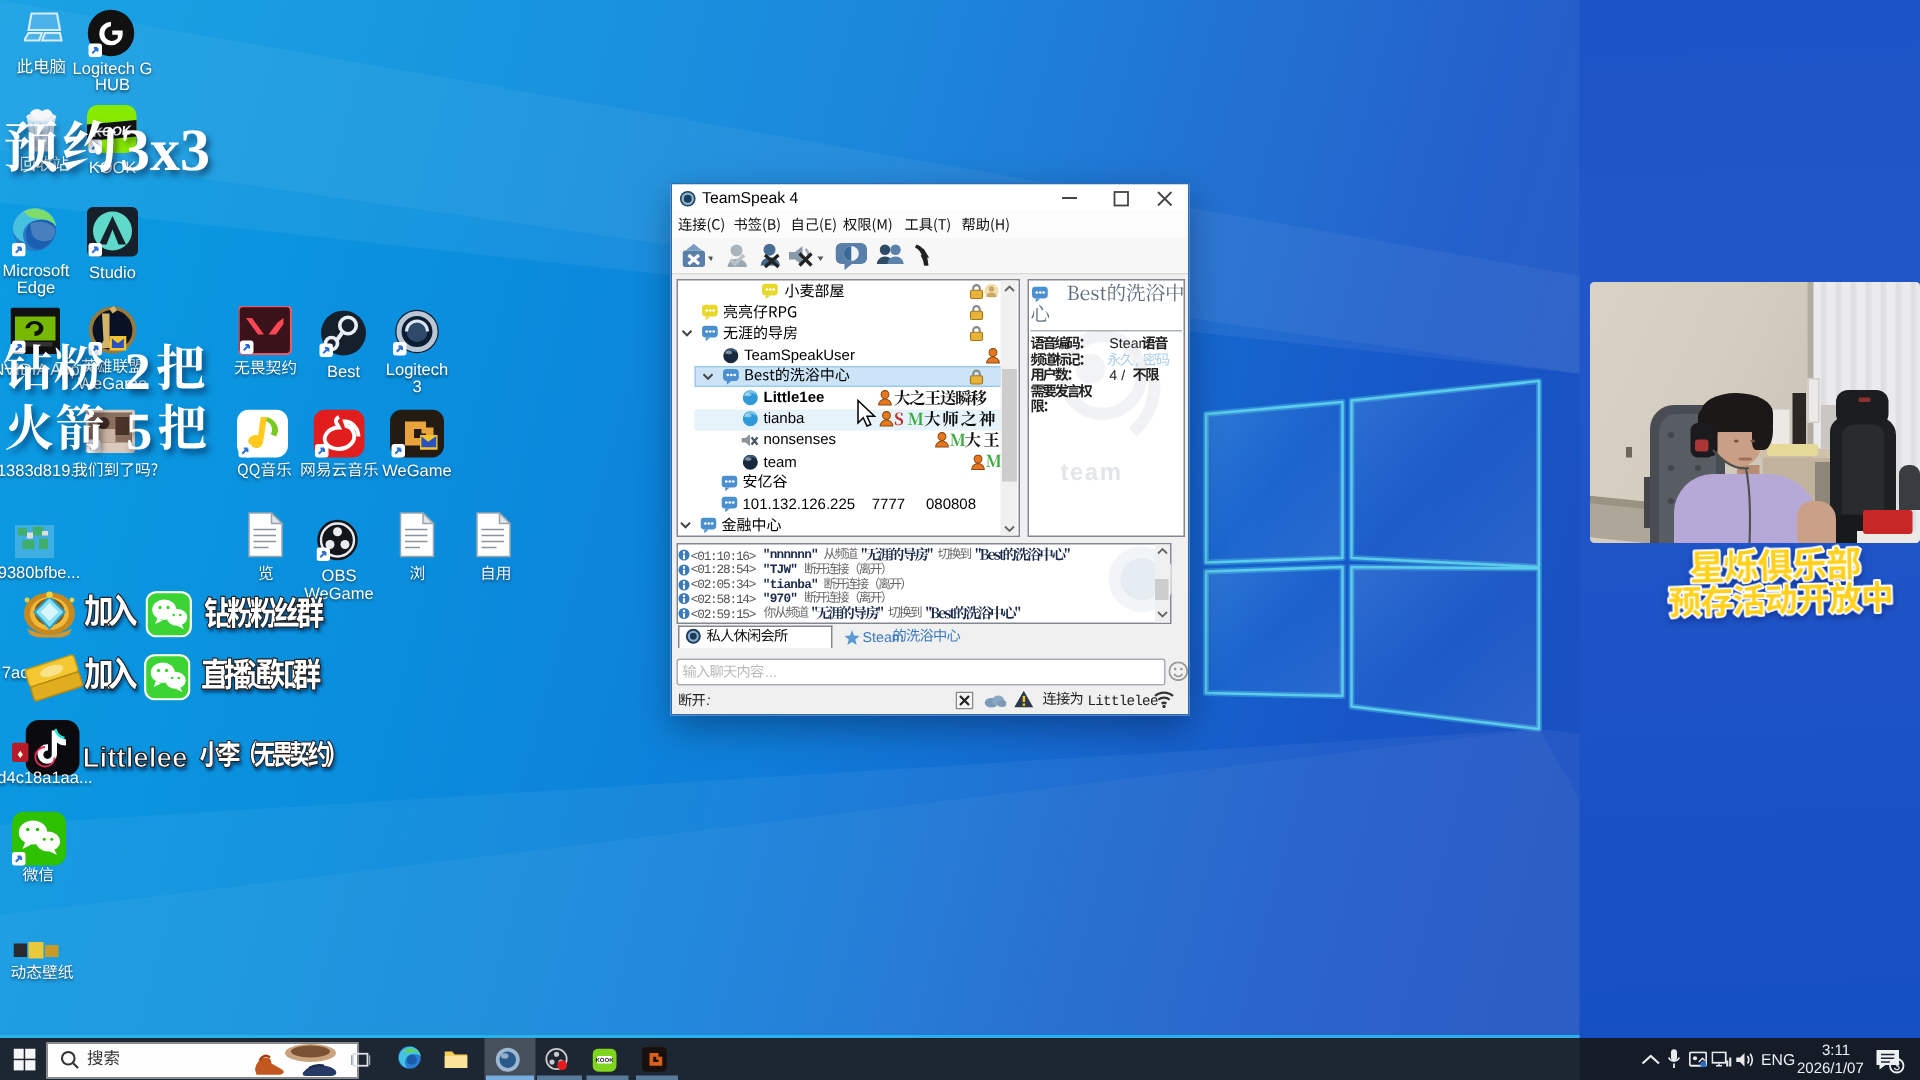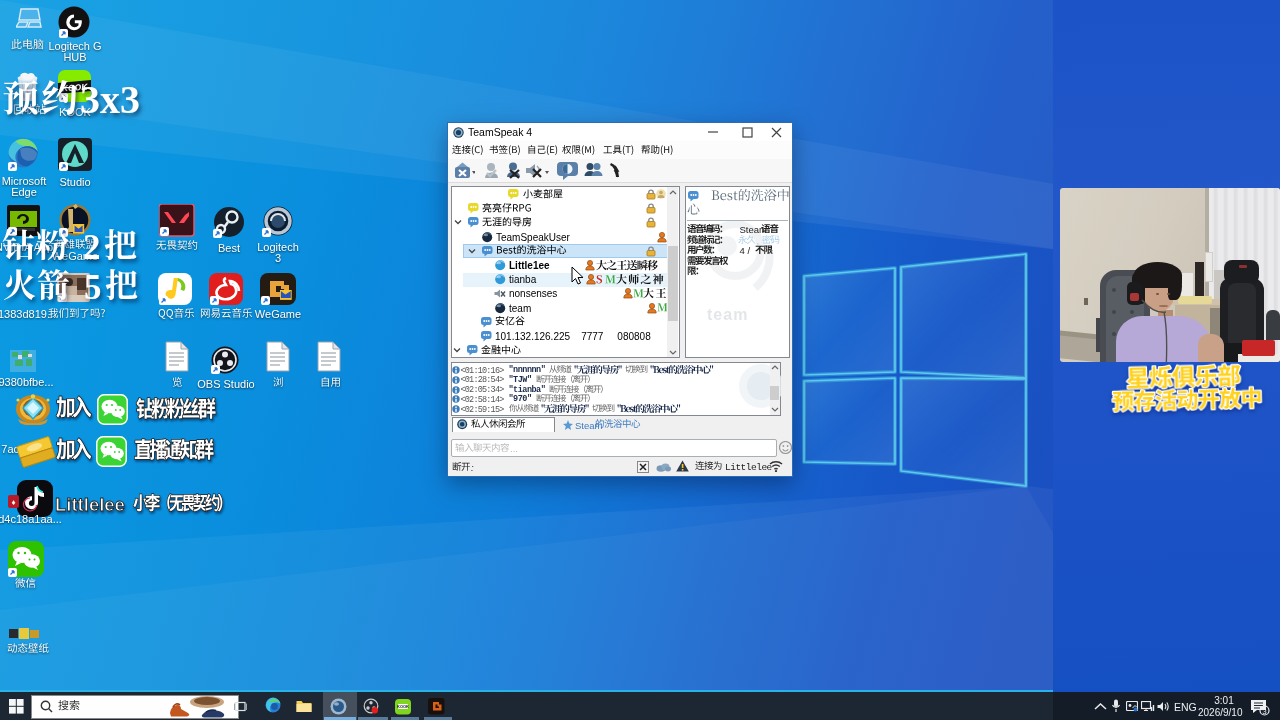--- a/index.html
+++ b/index.html
@@ -374,21 +374,21 @@
 <circle cx="14" cy="14" r="13.5" fill="#12161c"></circle>
 <circle cx="14" cy="14" r="11" fill="none" stroke="#e8ecef" stroke-width="1.6"></circle>
 <circle cx="14" cy="8.5" r="3" fill="#e8ecef"></circle>
       <circle cx="9" cy="17" r="3" fill="#e8ecef"></circle>
       <circle cx="19" cy="17" r="3" fill="#e8ecef"></circle>
 <g transform="translate(0,19)">
         <rect x="0" y="0" width="9" height="9" rx="2" fill="#fff"></rect>
         <path d="M2.5 6.5 L6 3 M6 3 L3.6 3 M6 3 L6 5.4" stroke="#2a6fd4" stroke-width="1.3" fill="none"></path>
       </g>
     </svg>
-<div style="position:absolute;left:191px;top:378px;width:70px;text-align:center;font:11px &quot;Liberation Sans&quot;,sans-serif;color:#fff;text-shadow:0 1px 2px rgba(0,0,0,0.65);letter-spacing:0">OBS Studio</div>
+<div style="position:absolute;left:191px;top:378px;width:70px;text-align:center;font:11px &quot;Liberation Sans&quot;,sans-serif;color:#fff;text-shadow:0 1px 2px rgba(0,0,0,0.65);letter-spacing:0">OBS WeGame</div>
 <svg style="position:absolute;left:10px;top:393px;" width="46" height="32" viewBox="0 0 46 32">
 <ellipse cx="23" cy="16" rx="17" ry="14" fill="#c8881e"></ellipse>
 <ellipse cx="23" cy="16" rx="13" ry="11" fill="#f0b93a"></ellipse>
 <ellipse cx="23" cy="15" rx="10" ry="9" fill="#8a5a10"></ellipse>
 <polygon points="23,5 33,15 23,26 13,15" fill="#8ae0f4" stroke="#2e9ec4" stroke-width="1.4"></polygon>
 <polygon points="23,9 29,15 23,21 17,15" fill="#d8f6fc"></polygon>
 <path d="M8 26 Q23 34 38 26 L36 30 Q23 36 10 30 Z" fill="#d4952a"></path>
 <circle cx="23" cy="3.5" r="2.2" fill="#f4d03f"></circle>
 <circle cx="8" cy="7" r="1.6" fill="#f4d03f"></circle>
       <circle cx="38" cy="7" r="1.6" fill="#f4d03f"></circle>
@@ -1339,22 +1339,22 @@
 <svg style="position:absolute;left:1141px;top:701px;" width="14" height="11" viewBox="0 0 14 11">
       <rect x="0.5" y="0.5" width="9" height="7" fill="none" stroke="#e8eaec" stroke-width="1.2"></rect>
       <path d="M3 9.5 h4 M5 8 v1.5" stroke="#e8eaec" stroke-width="1"></path>
       <path d="M10.5 6 v4 M12.5 4 v6" stroke="#e8eaec" stroke-width="1.4"></path>
     </svg>
 <svg style="position:absolute;left:1157px;top:701px;" width="13" height="11" viewBox="0 0 13 11">
       <path d="M0.5 4 h2.5 l3 -3 v9 l-3 -3 h-2.5 z" fill="#e8eaec"></path>
       <path d="M8 3 a4.5 4.5 0 0 1 0 5 M9.8 1.5 a7 7 0 0 1 0 8" stroke="#e8eaec" stroke-width="1.1" fill="none"></path>
     </svg>
 <div style="position:absolute;left:1174px;top:700.5px;font:10.5px &quot;Liberation Sans&quot;,sans-serif;color:#eef0f2">ENG</div>
-<div style="position:absolute;left:1196px;top:694.5px;width:56px;text-align:center;font:10px &quot;Liberation Sans&quot;,sans-serif;color:#eef0f2">3:01</div>
-<div style="position:absolute;left:1198px;top:706.5px;width:56px;text-align:left;font:10px &quot;Liberation Sans&quot;,sans-serif;color:#eef0f2">2026/9/10</div>
+<div style="position:absolute;left:1196px;top:694.5px;width:56px;text-align:center;font:10px &quot;Liberation Sans&quot;,sans-serif;color:#eef0f2">3:11</div>
+<div style="position:absolute;left:1198px;top:706.5px;width:56px;text-align:left;font:10px &quot;Liberation Sans&quot;,sans-serif;color:#eef0f2">2026/1/07</div>
 <svg style="position:absolute;left:1250px;top:699px;" width="20" height="17" viewBox="0 0 20 17">
       <path d="M1 1 h15 v10 h-9 l-4 3 v-3 h-2 z" fill="#eef0f2"></path>
       <path d="M4 4 h9 M4 6.5 h9 M4 9 h6" stroke="#1d2733" stroke-width="1"></path>
       <circle cx="14.5" cy="11.5" r="4.5" fill="none" stroke="#eef0f2" stroke-width="1.2"></circle>
       <text x="14.5" y="14.5" font-size="8" font-family="Liberation Sans" fill="#eef0f2" text-anchor="middle">3</text>
     </svg>
 <svg width="0" height="0" style="position:absolute">
       <defs>
         <path id="g1" d="M274 586H718V532H274ZM274 723H718V671H274ZM156 814V441H203C166 363 103 286 36 236C65 220 114 183 137 162C167 189 199 224 229 262H442V201H183V107H442V39H59V-64H944V39H566V107H835V201H566V262H880V362H566V423H442V362H296C307 380 316 399 325 417L242 441H842V814Z"></path>
         <path id="g2" d="M314 681C306 617 288 527 273 470L339 440C358 492 381 575 405 644ZM62 639C60 559 47 454 24 390L102 362C126 435 138 546 139 629ZM773 268C814 181 853 65 866 -10L971 32C955 106 916 218 872 305ZM484 294C462 206 420 118 368 61C391 42 429 -1 445 -22C505 48 559 159 590 267ZM167 837V499C167 327 153 144 29 6C53 -11 90 -49 106 -73C172 -2 211 80 235 167C262 128 289 85 306 56L383 133C365 157 292 250 258 287C267 357 269 429 269 499V837ZM418 369C427 379 471 384 515 384H631V37C631 24 626 20 613 20C599 19 557 19 519 21C534 -12 549 -62 553 -94C621 -94 670 -90 705 -72C740 -54 750 -23 750 35V384H952V493H750V652H631V493H517C529 554 541 626 545 695C676 700 821 717 924 749L873 851C762 813 587 796 437 791C440 682 419 562 413 530C406 496 396 475 381 470C393 442 412 392 418 369Z"></path>

